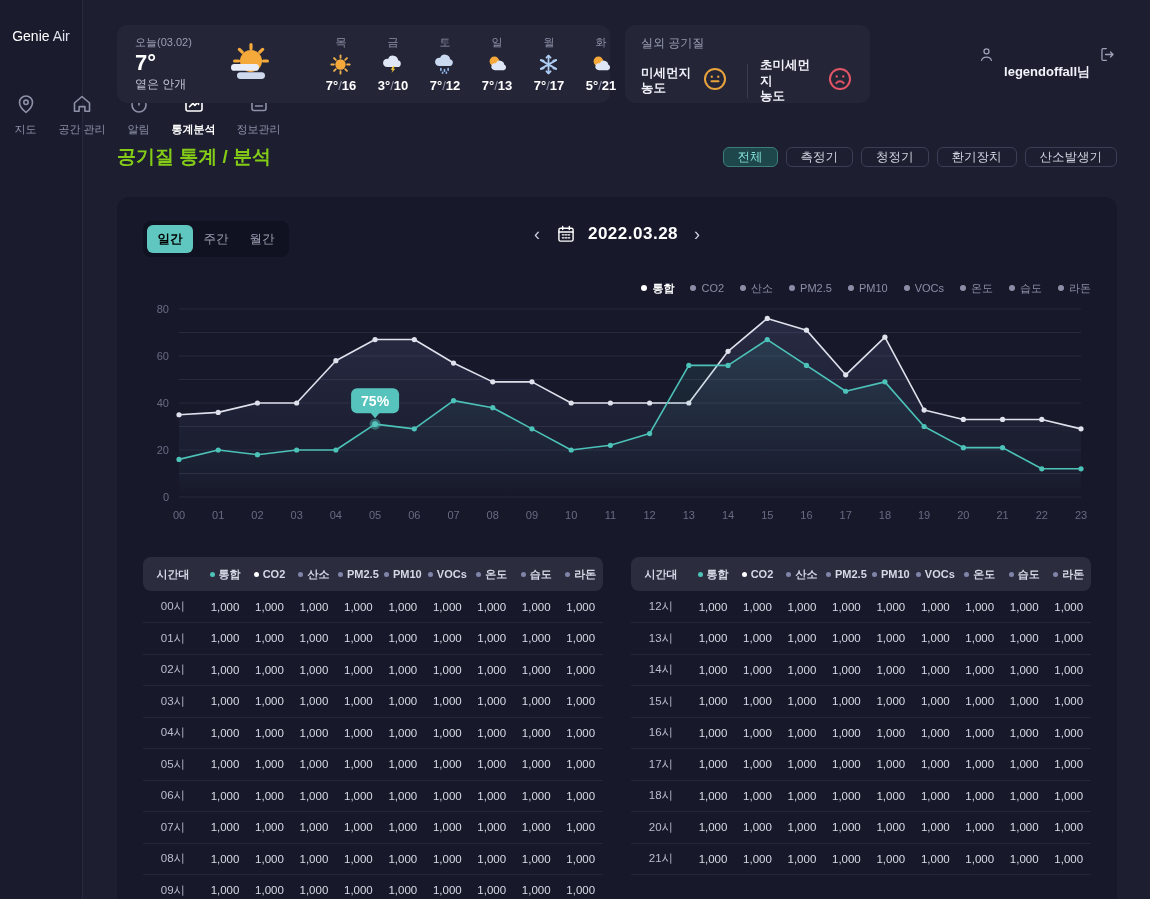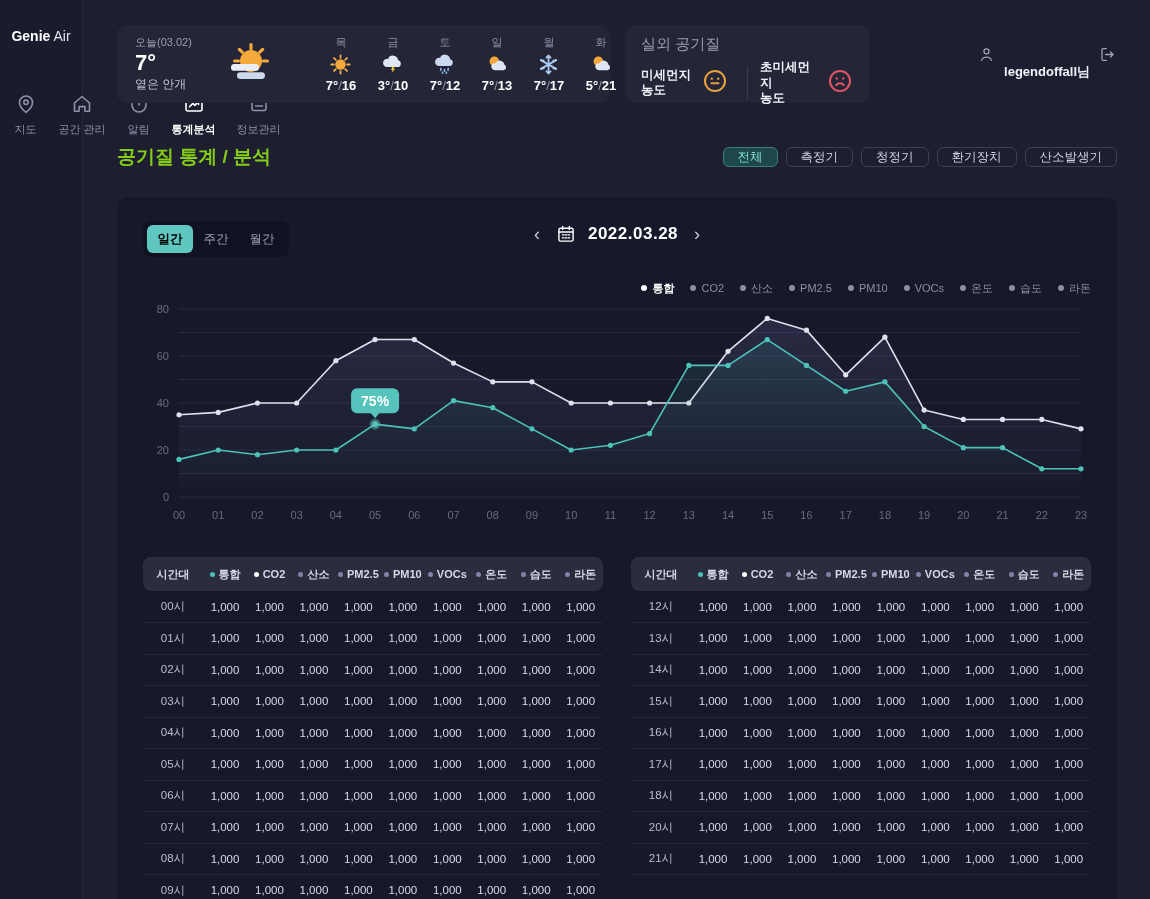--- a/index.html
+++ b/index.html
@@ -10,21 +10,21 @@
   }
   #page{ position:relative; width:1150px; height:899px; overflow:hidden; background:#1d1f31; }
 
   
   #sidebar{
     position:absolute; left:0; top:0; width:83px; height:899px;
     background:#1a1c2e; border-right:1px solid #272a3e;
     display:flex; flex-direction:column; align-items:center;
   }
   .logo{ margin-top:28px; font-size:14px; color:#ffffff; white-space:nowrap; }
-  .logo b{ font-weight:bold; } .logo span{ font-weight:normal; color:#dfe1ee; }
+  .logo b{ font-weight:normal; } .logo span{ font-weight:normal; color:#dfe1ee; }
   #nav{ margin-top:48px; display:flex; flex-direction:row; gap:21px; align-items:center; }
   .nav-item{ display:flex; flex-direction:column; align-items:center; gap:6px; cursor:pointer; color:#8e91a8; }
   .nav-item .nav-ic{ width:24px; height:24px; display:flex; align-items:center; justify-content:center; }
   .nav-item .nav-label{ font-size:11px; white-space:nowrap; }
   .nav-item.emph{ color:#eceef8; } .nav-item.emph .nav-label{ font-weight:bold; color:#ffffff; }
   .nav-item.active{ color:#ffffff; } .nav-item.active .nav-label{ font-weight:bold; color:#ffffff; }
 
   
   #main{ position:absolute; left:83px; top:0; width:1067px; height:899px; }
 
@@ -39,21 +39,21 @@
   .w-big-ic{ width:52px; height:46px; margin:0 14px 0 4px; }
   .w-divider{ width:1px; height:44px; background:#3a3d52; margin:0 14px; }
   .w-days{ display:flex; flex:1; justify-content:space-between; }
   .w-day{ display:flex; flex-direction:column; align-items:center; gap:2px; width:52px; }
   .w-day .d-name{ font-size:11px; color:#8f92a8; }
   .w-day .d-ic{ width:26px; height:24px; }
   .w-day .d-temp{ font-size:13px; font-weight:bold; color:#ffffff; white-space:nowrap; }
   .w-day .d-temp .slash{ color:#8f92a8; font-weight:normal; }
 
   #outdoor-card{ position:absolute; left:508px; top:0; width:245px; height:78px; padding:10px 16px; }
-  .o-title{ font-size:15px; color:#9a9db2; margin-bottom:6px; }
+  .o-title{ font-size:12px; color:#9a9db2; margin-bottom:6px; }
   .o-row{ display:flex; align-items:center; }
   .o-item{ display:flex; align-items:center; gap:10px; flex:1; }
   .o-label{ font-size:12.5px; font-weight:bold; color:#f0f1f8; line-height:1.25; }
   .o-divider{ width:1px; height:34px; background:#3a3d52; margin:0 12px; }
 
   #user-area{ position:absolute; right:0; top:6px; display:flex; align-items:center; gap:8px; cursor:pointer; }
   #user-name{ font-size:13px; font-weight:bold; color:#f2f3fa;margin-top:32px; }
 
   
   #title-row{ position:absolute; left:34px; top:140px; right:33px; height:34px; display:flex; align-items:center; }

